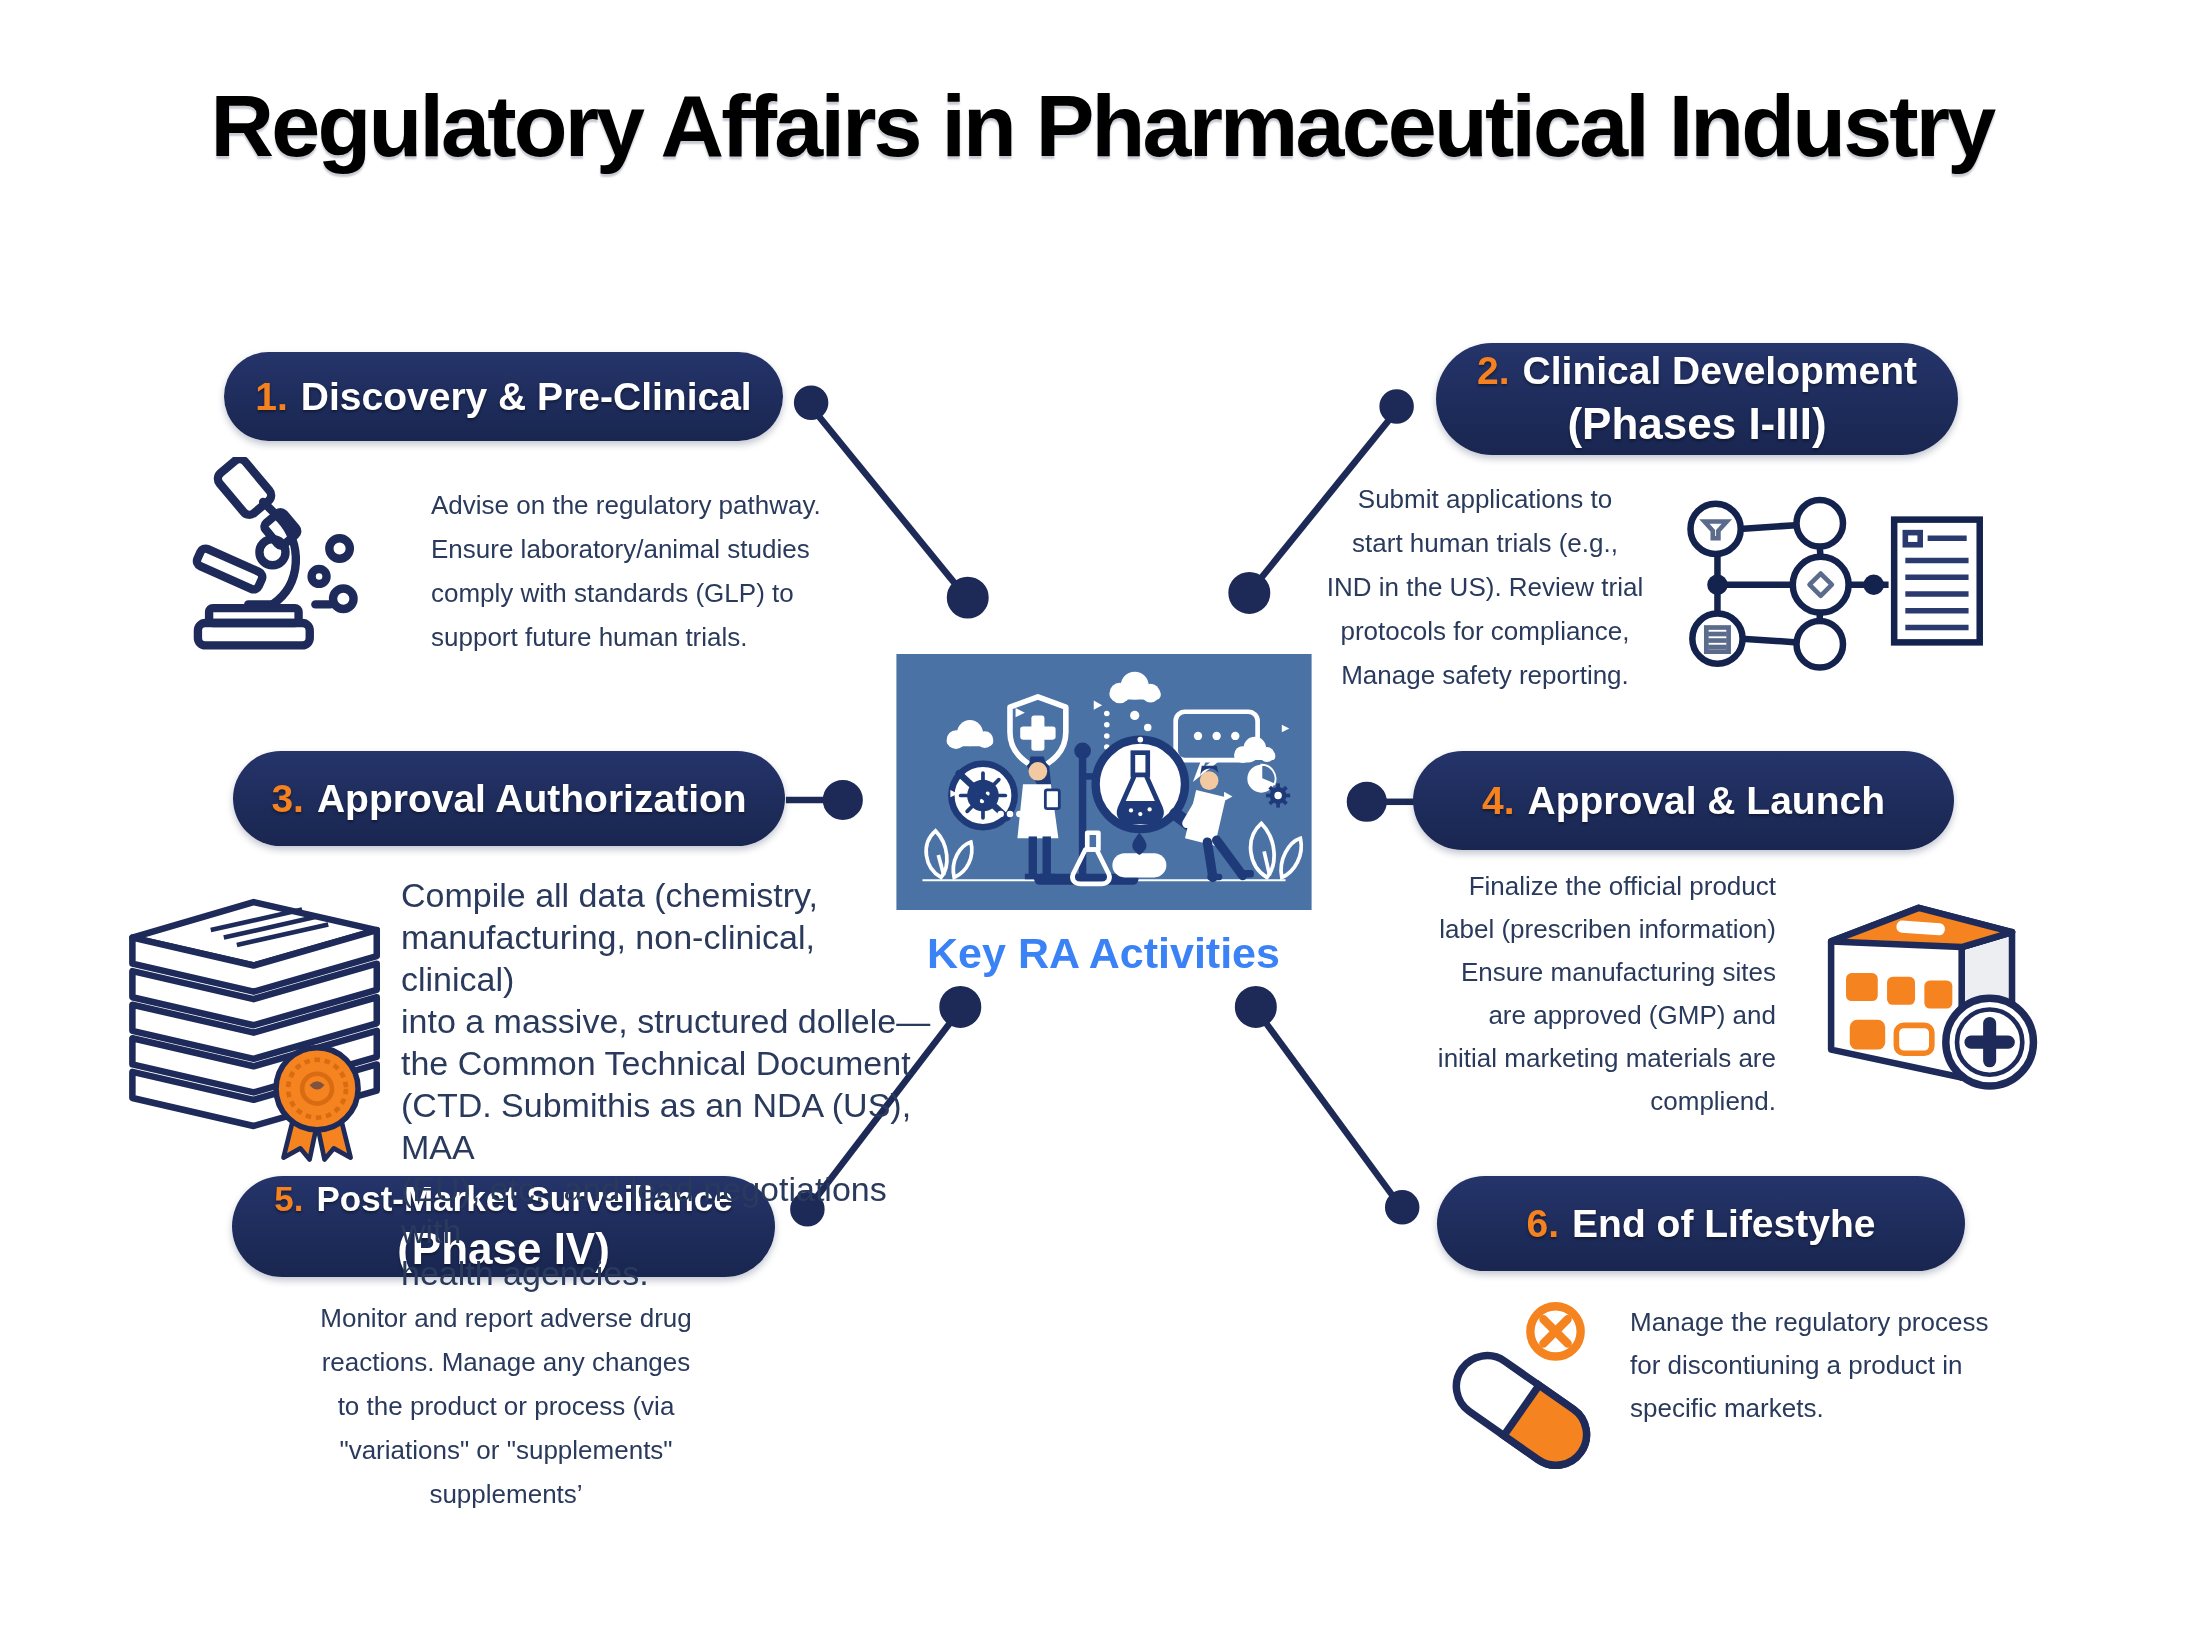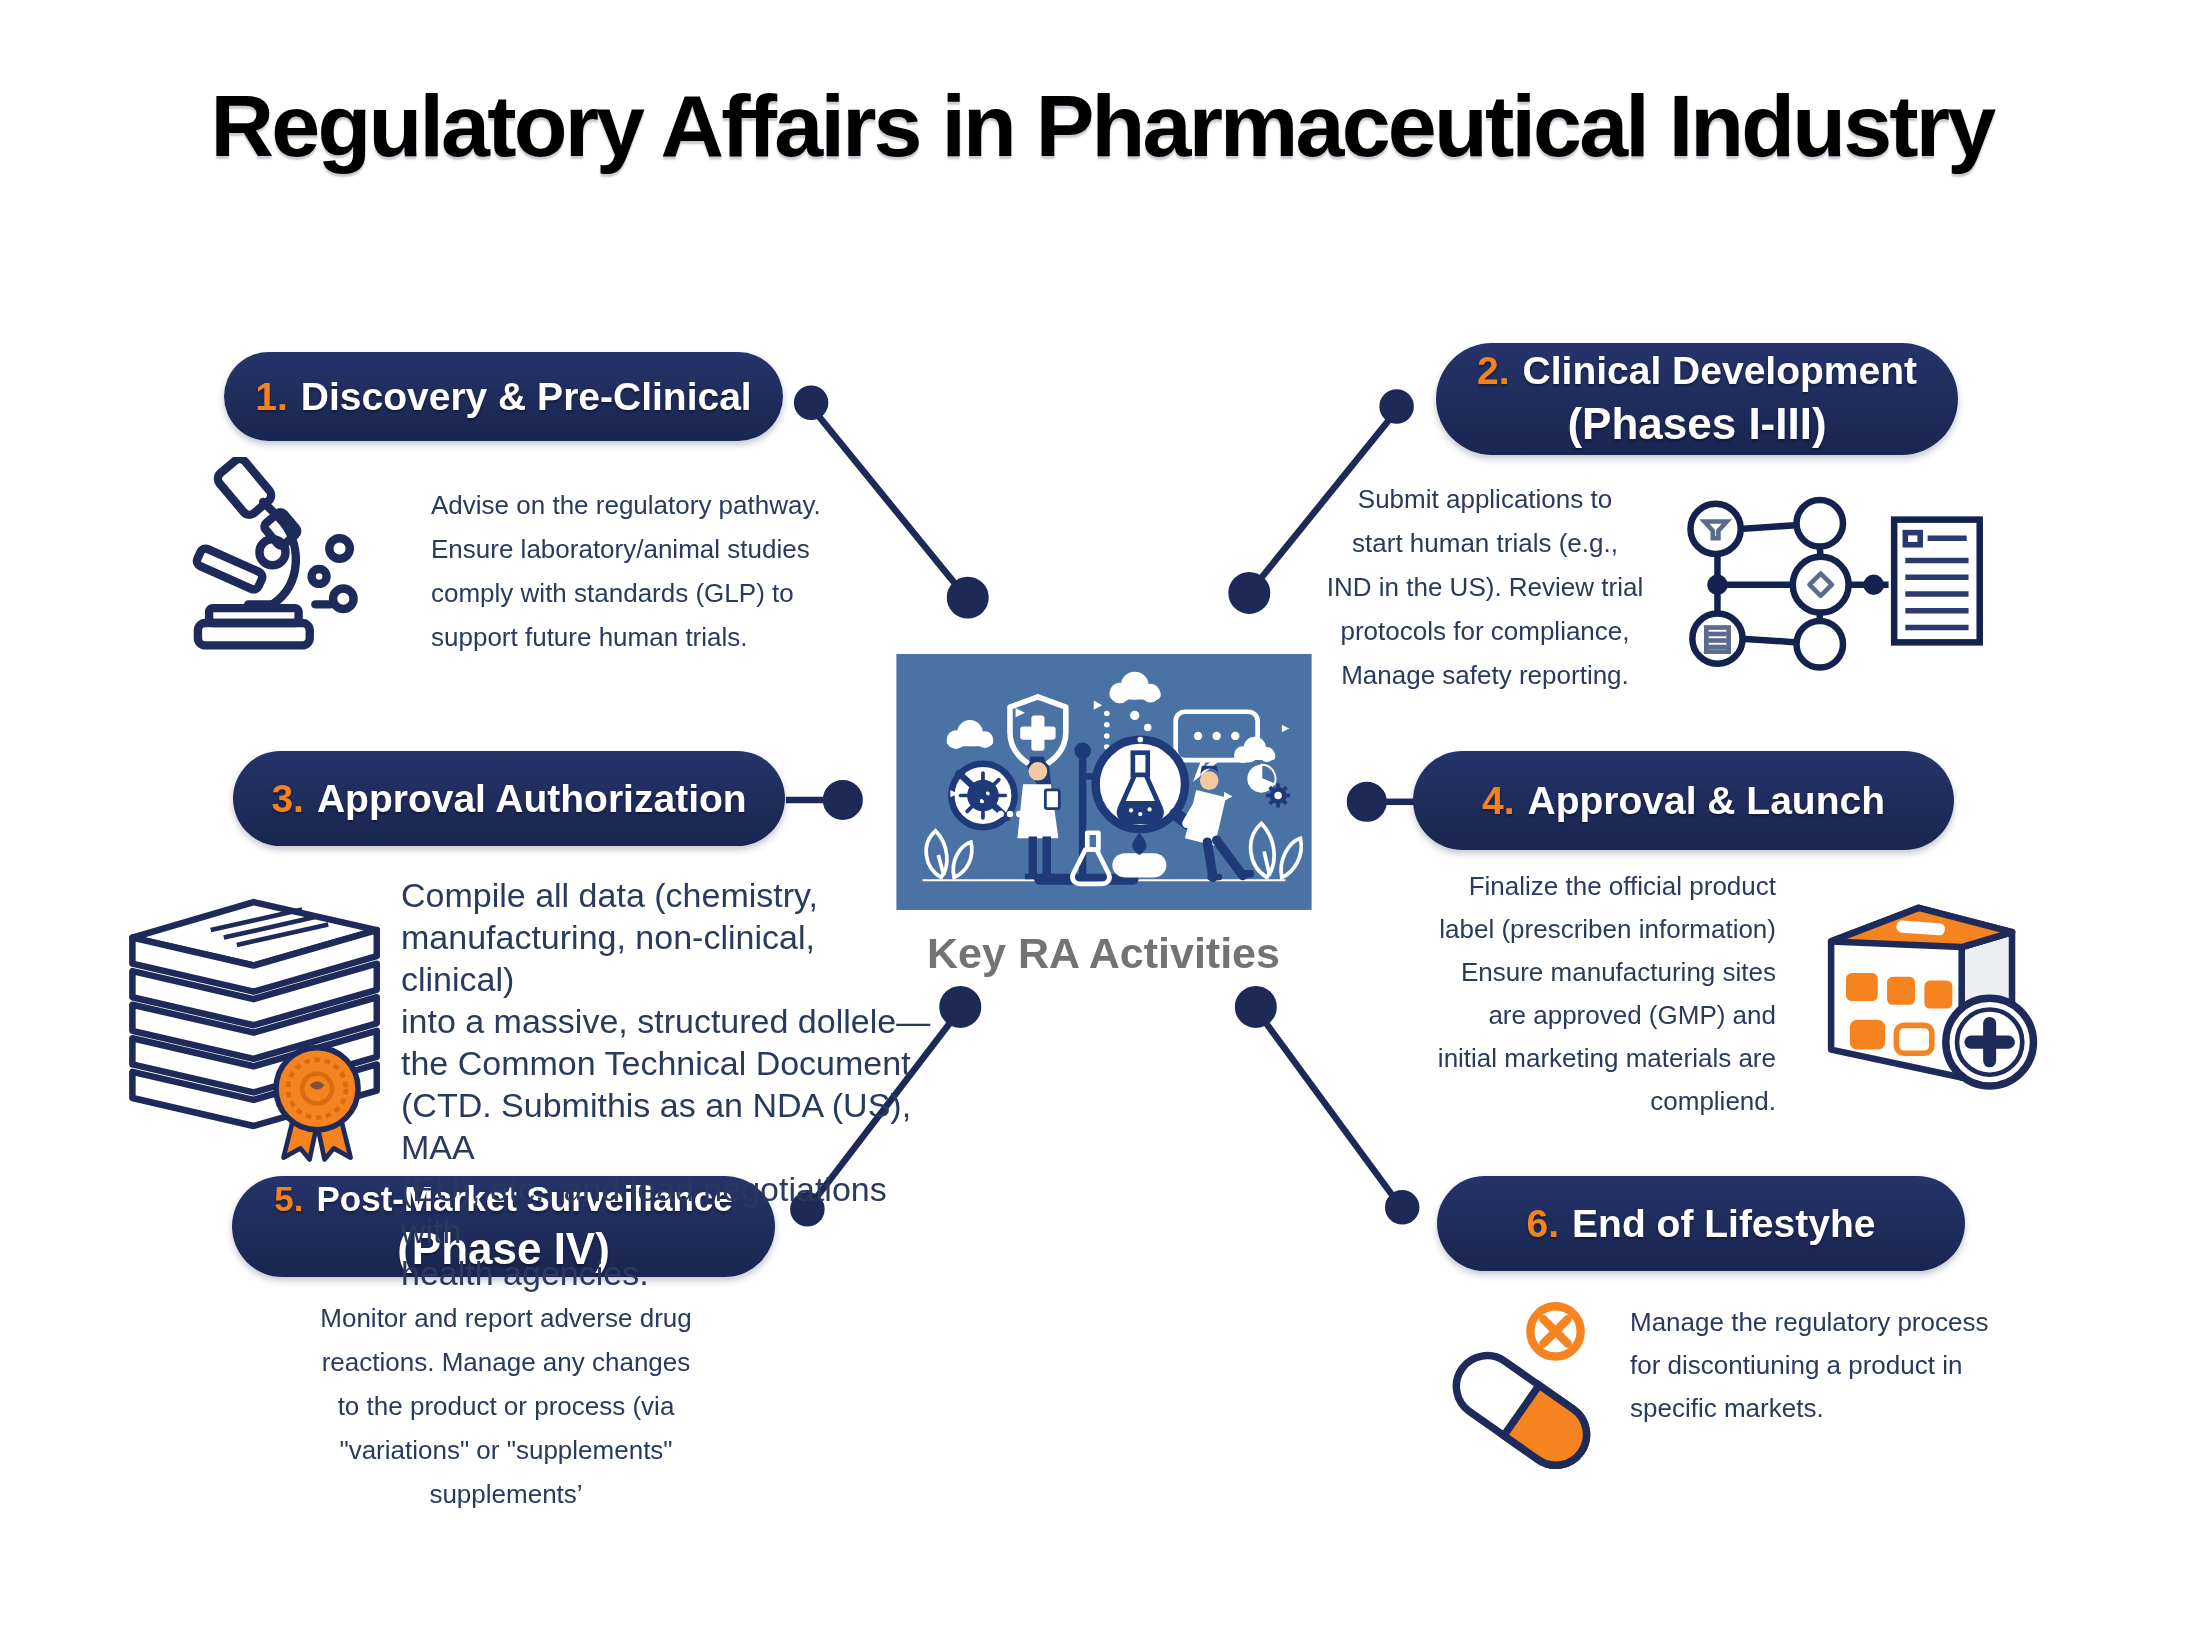--- a/index.html
+++ b/index.html
@@ -49,21 +49,21 @@
   .icon{position:absolute;}
   .i1{left:183px; top:457px;}
   .i2{left:1678px; top:488px;}
   .i3{left:110px; top:876px;}
   .i4{left:1805px; top:891px;}
   .i6{left:1440px; top:1296px;}
   
   .center-img{position:absolute; left:896px; top:654px; width:416px; height:256px;}
   .center-caption{
     position:absolute; left:877px; top:929px; width:453px; text-align:center;
-    font-size:43px; font-weight:700; color:#737373; letter-spacing:0px;
+    font-size:43px; font-weight:700; color:#3b82f6; letter-spacing:0px;
   }
 </style>
 </head>
 <body>
 
 <div class="canvas">
 
   <h1 class="title">Regulatory Affairs in Pharmaceutical Industry</h1>
 
   <svg class="connectors" width="2204" height="1653" viewBox="0 0 2364 1773">

